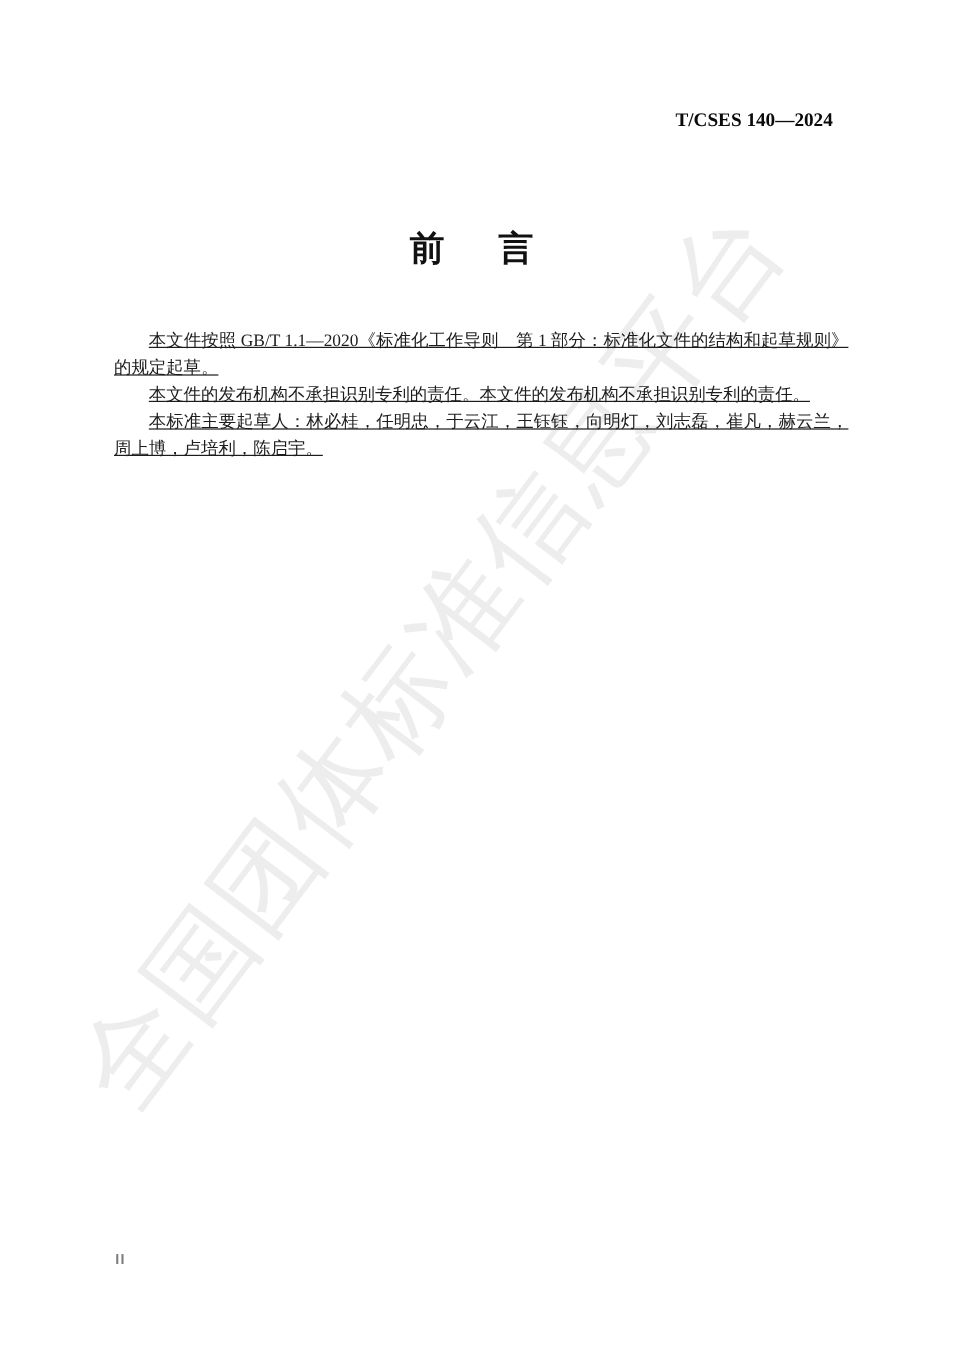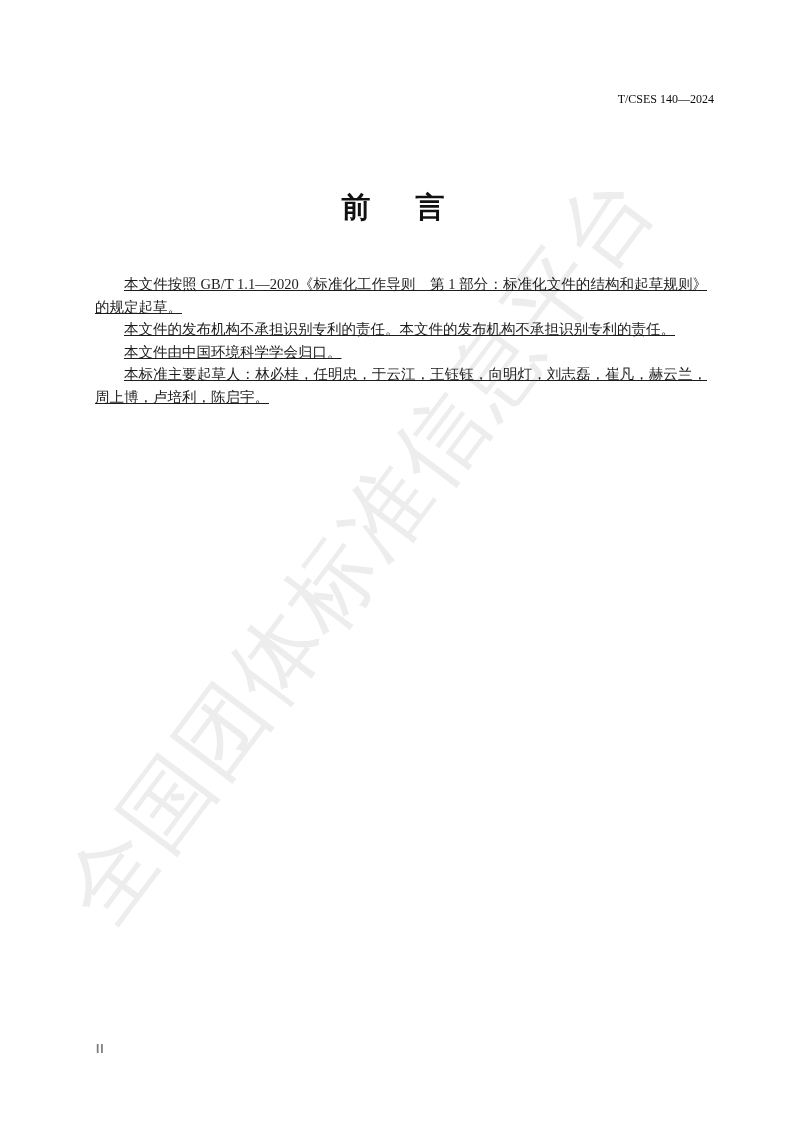--- a/index.html
+++ b/index.html
@@ -27,23 +27,23 @@
     white-space: nowrap;
     font-family: "DejaVu Serif", "Liberation Serif", serif;
     font-weight: 400;
     z-index: 0;
     user-select: none;
     pointer-events: none;
   }
   .doc-number {
     position: absolute;
     top: 92px;
-    right: 80px;
-    font-size: 12px;
-    font-weight: normal;
+    right: 100px;
+    font-size: 16px;
+    font-weight: bold;
     color: #0a0a0a;
     font-family: "Liberation Serif", "DejaVu Serif", serif;
     z-index: 1;
   }
   .foreword-title {
     position: absolute;
     top: 188px;
     left: 0;
     width: 100%;
     text-align: center;
@@ -89,19 +89,18 @@
 
   <div class="watermark">全国团体标准信息平台</div>
 
   <div class="doc-number">T/CSES 140—2024</div>
 
   <div class="foreword-title">前　言</div>
 
   <div class="content">
     <p>本文件按照 GB/T 1.1—2020《标准化工作导则　第 1 部分：标准化文件的结构和起草规则》的规定起草。</p>
     <p>本文件的发布机构不承担识别专利的责任。本文件的发布机构不承担识别专利的责任。</p>
-    <p>本文件由中国环境科学学会归口。</p>
     <p>本标准主要起草人：林必桂，任明忠，于云江，王钰钰，向明灯，刘志磊，崔凡，赫云兰，周上博，卢培利，陈启宇。</p>
   </div>
 
   <div class="page-number">II</div>
 
 </div>
 
 </body></html>

